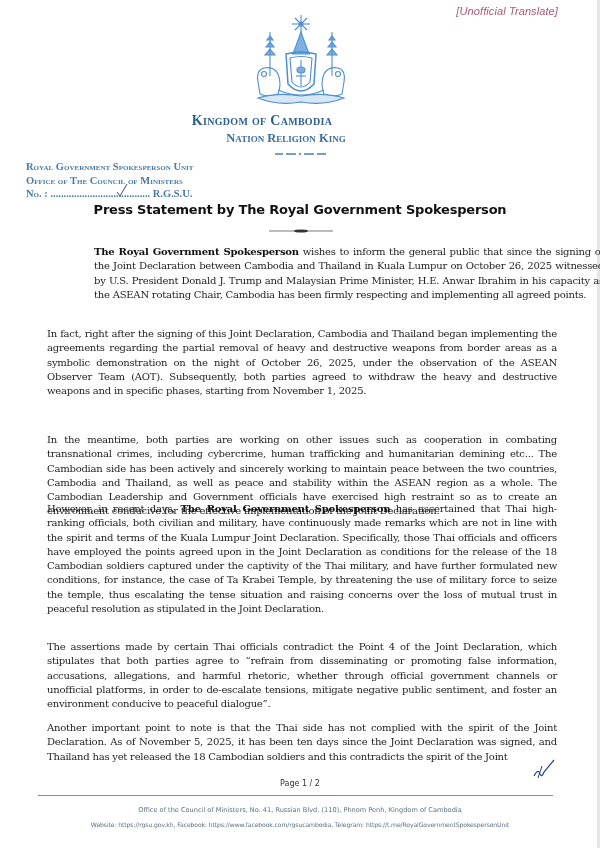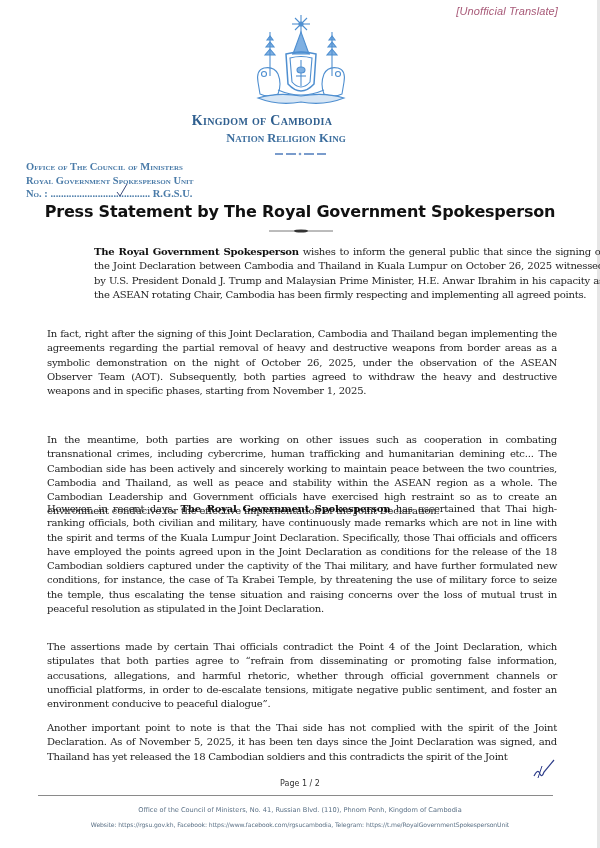--- a/index.html
+++ b/index.html
@@ -14,21 +14,21 @@
              color: #2f5f8f; font-variant: small-caps; letter-spacing: 0.3px; }
   .motto { position: absolute; top: 131px; left: 0; width: 572px; text-align: center;
            font-family: "Liberation Serif", serif; font-weight: bold; font-size: 12.5px;
            color: #3c6e9e; font-variant: small-caps; }
   .flourish-top { position: absolute; top: 152px; left: 273px; width: 56px; height: 4px; }
   .office { position: absolute; left: 26px; top: 160px; font-family: "Liberation Serif", serif;
             font-weight: bold; font-size: 10.5px; color: #4a7ba8; font-variant: small-caps; line-height: 13.5px; }
   .office .no-line { position: relative; }
   .check { position: absolute; left: 90px; top: -4px; width: 12px; height: 14px; }
   .title { position: absolute; top: 202px; left: 0; width: 600px; text-align: center;
-           font-family: "DejaVu Sans", sans-serif; font-weight: bold; font-size: 16px; color: #111; letter-spacing: -0.2px; }
+           font-family: "DejaVu Sans", sans-serif; font-weight: bold; font-size: 13px; color: #111; letter-spacing: -0.2px; }
   .divider { position: absolute; top: 229px; left: 269px; width: 64px; height: 4px; }
   .body-text { position: absolute; left: 47px; width: 510px; font-family: "DejaVu Serif", serif;
                font-size: 10.05px; line-height: 14.3px; color: #1e1e1e; text-align: justify; letter-spacing: -0.25px; }
   .body-text p { margin: 0; }
   .body-text b { color: #111; }
   .p1 { top: 245px; margin-left: 47px; } .p2 { top: 327px; } .p3 { top: 417px; margin-top: 16px; } .p4 { top: 502px; }
   .p5 { top: 640px; } .p6 { top: 721px; }
   .sig { position: absolute; left: 530px; top: 758px; width: 26px; height: 22px; }
   .page-num { position: absolute; top: 779px; left: 0; width: 600px; text-align: center;
               font-family: "DejaVu Sans", sans-serif; font-size: 8px; color: #333; }
@@ -94,22 +94,22 @@
   <g fill="#7a9ccc">
     <rect x="2" y="1" width="8" height="2"></rect>
       <rect x="13" y="1" width="10" height="2"></rect>
     <circle cx="27" cy="2" r="1.3"></circle>
       <rect x="31" y="1" width="10" height="2"></rect>
       <rect x="44" y="1" width="9" height="2"></rect>
   </g>
 </svg>
 
 <div class="office">
+  <div>Royal Government Spokesperson Unit</div>
   <div>Office of The Council of Ministers</div>
-  <div>Royal Government Spokesperson Unit</div>
   <div class="no-line">
     <span>No. : ...................................... R.G.S.U.</span>
     <svg class="check" viewBox="0 0 12 14">
       <path d="M1 9 L4 13 L11 1" stroke="#3b4a7a" stroke-width="1" fill="none"></path>
     </svg>
   </div>
 </div>
 
 <div class="title">Press Statement by The Royal Government Spokesperson</div>
 

